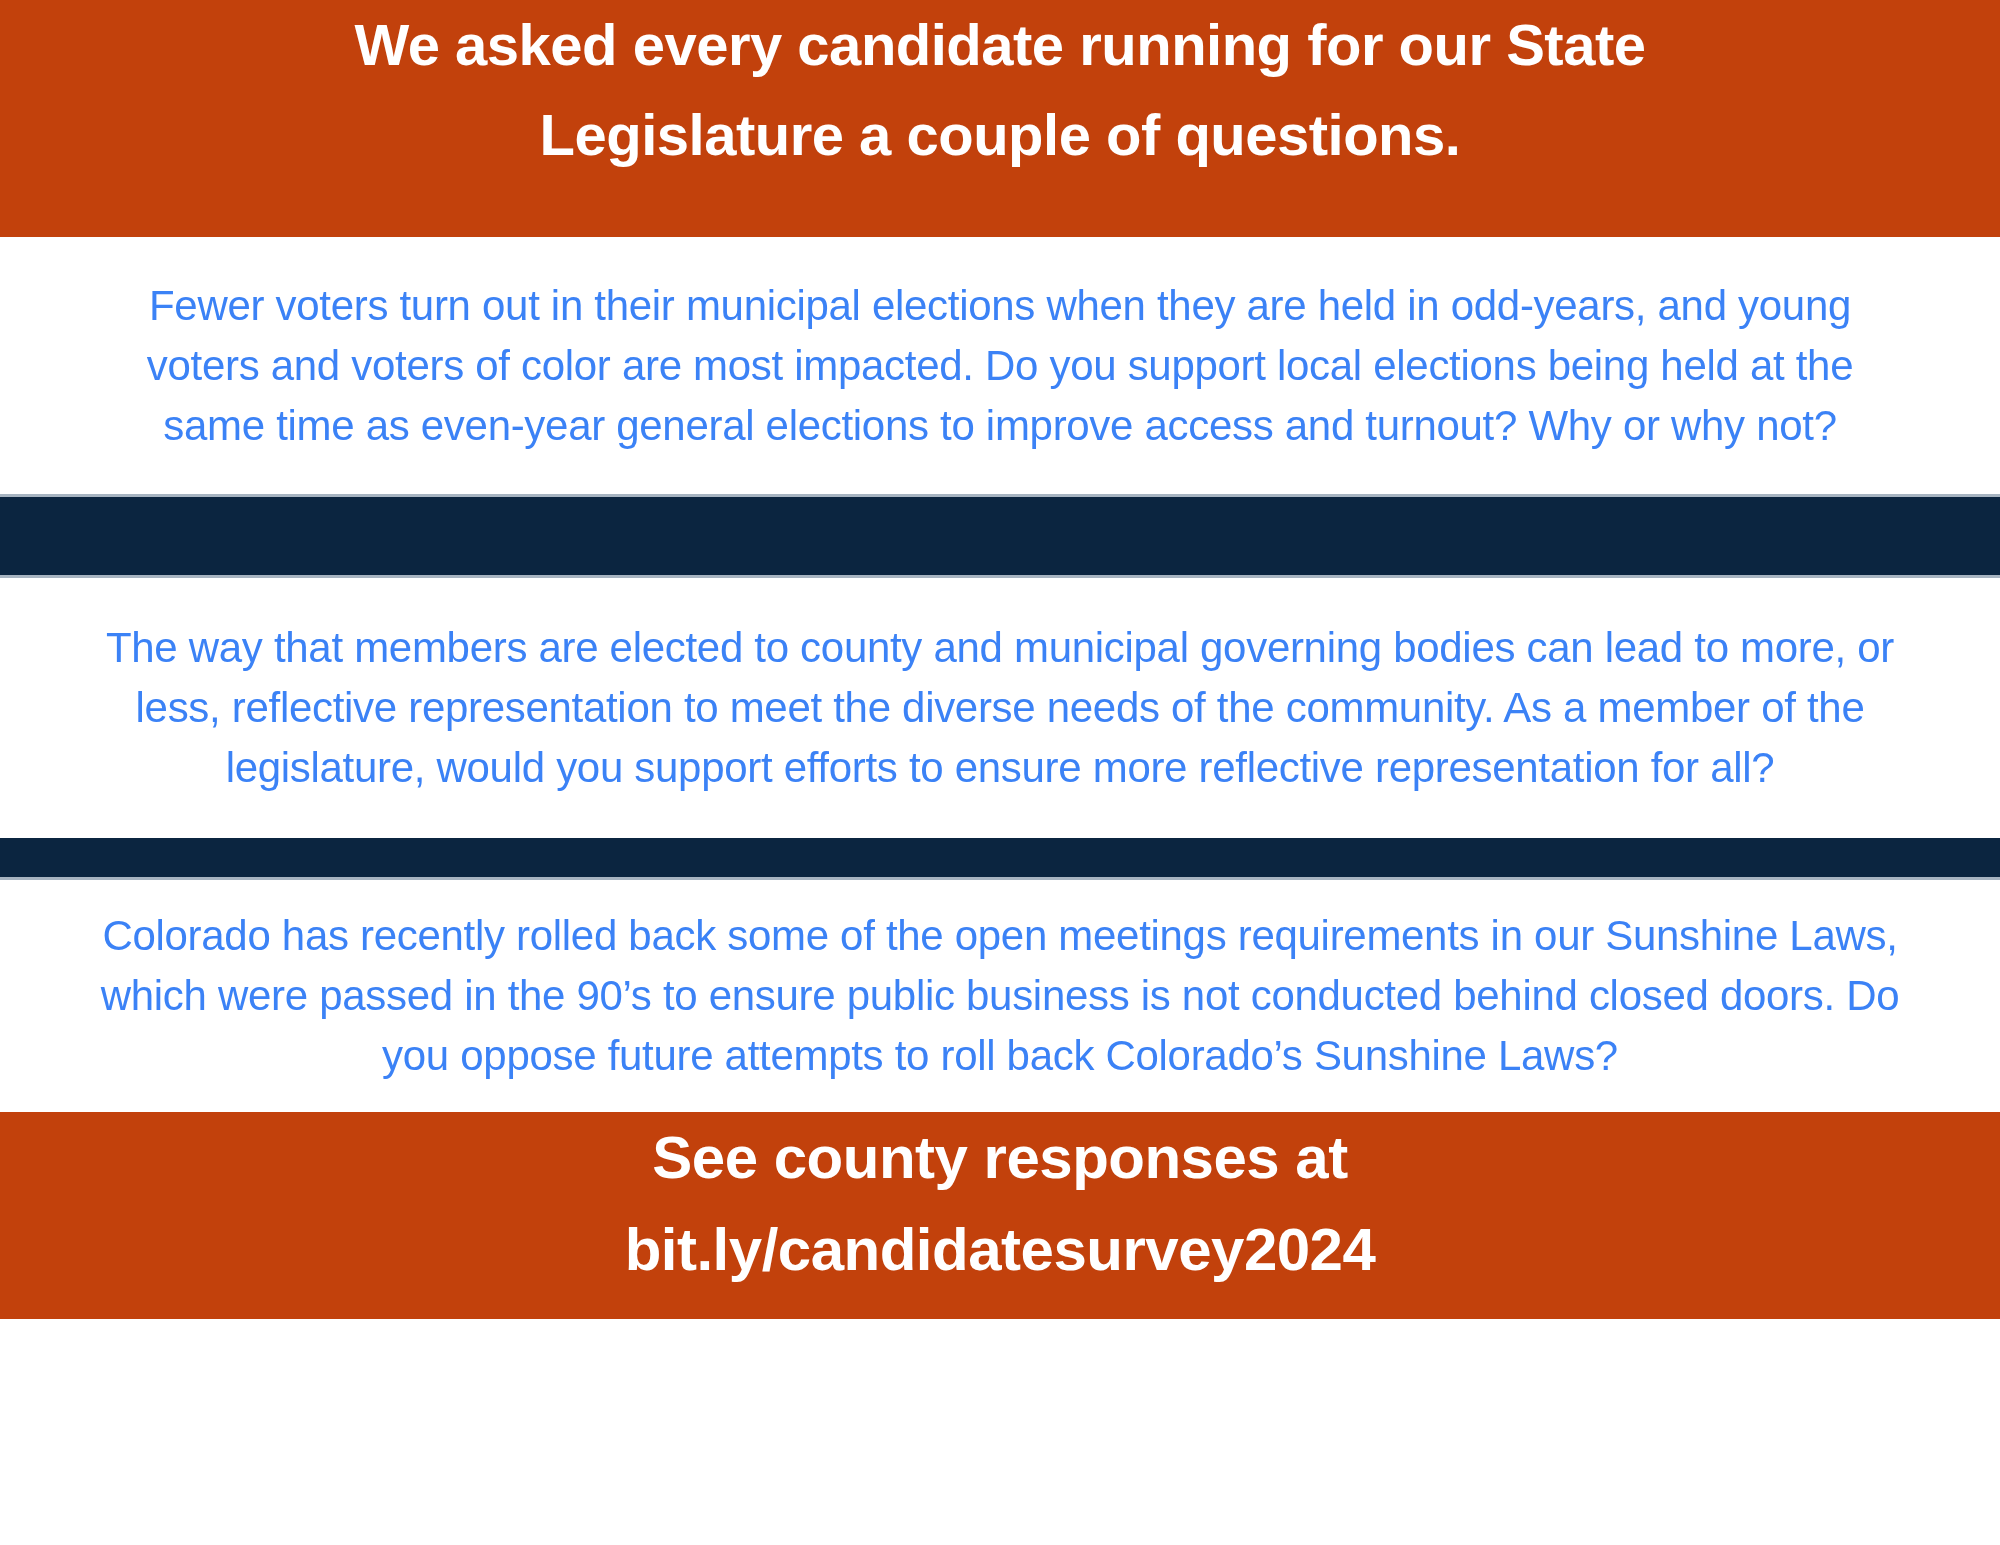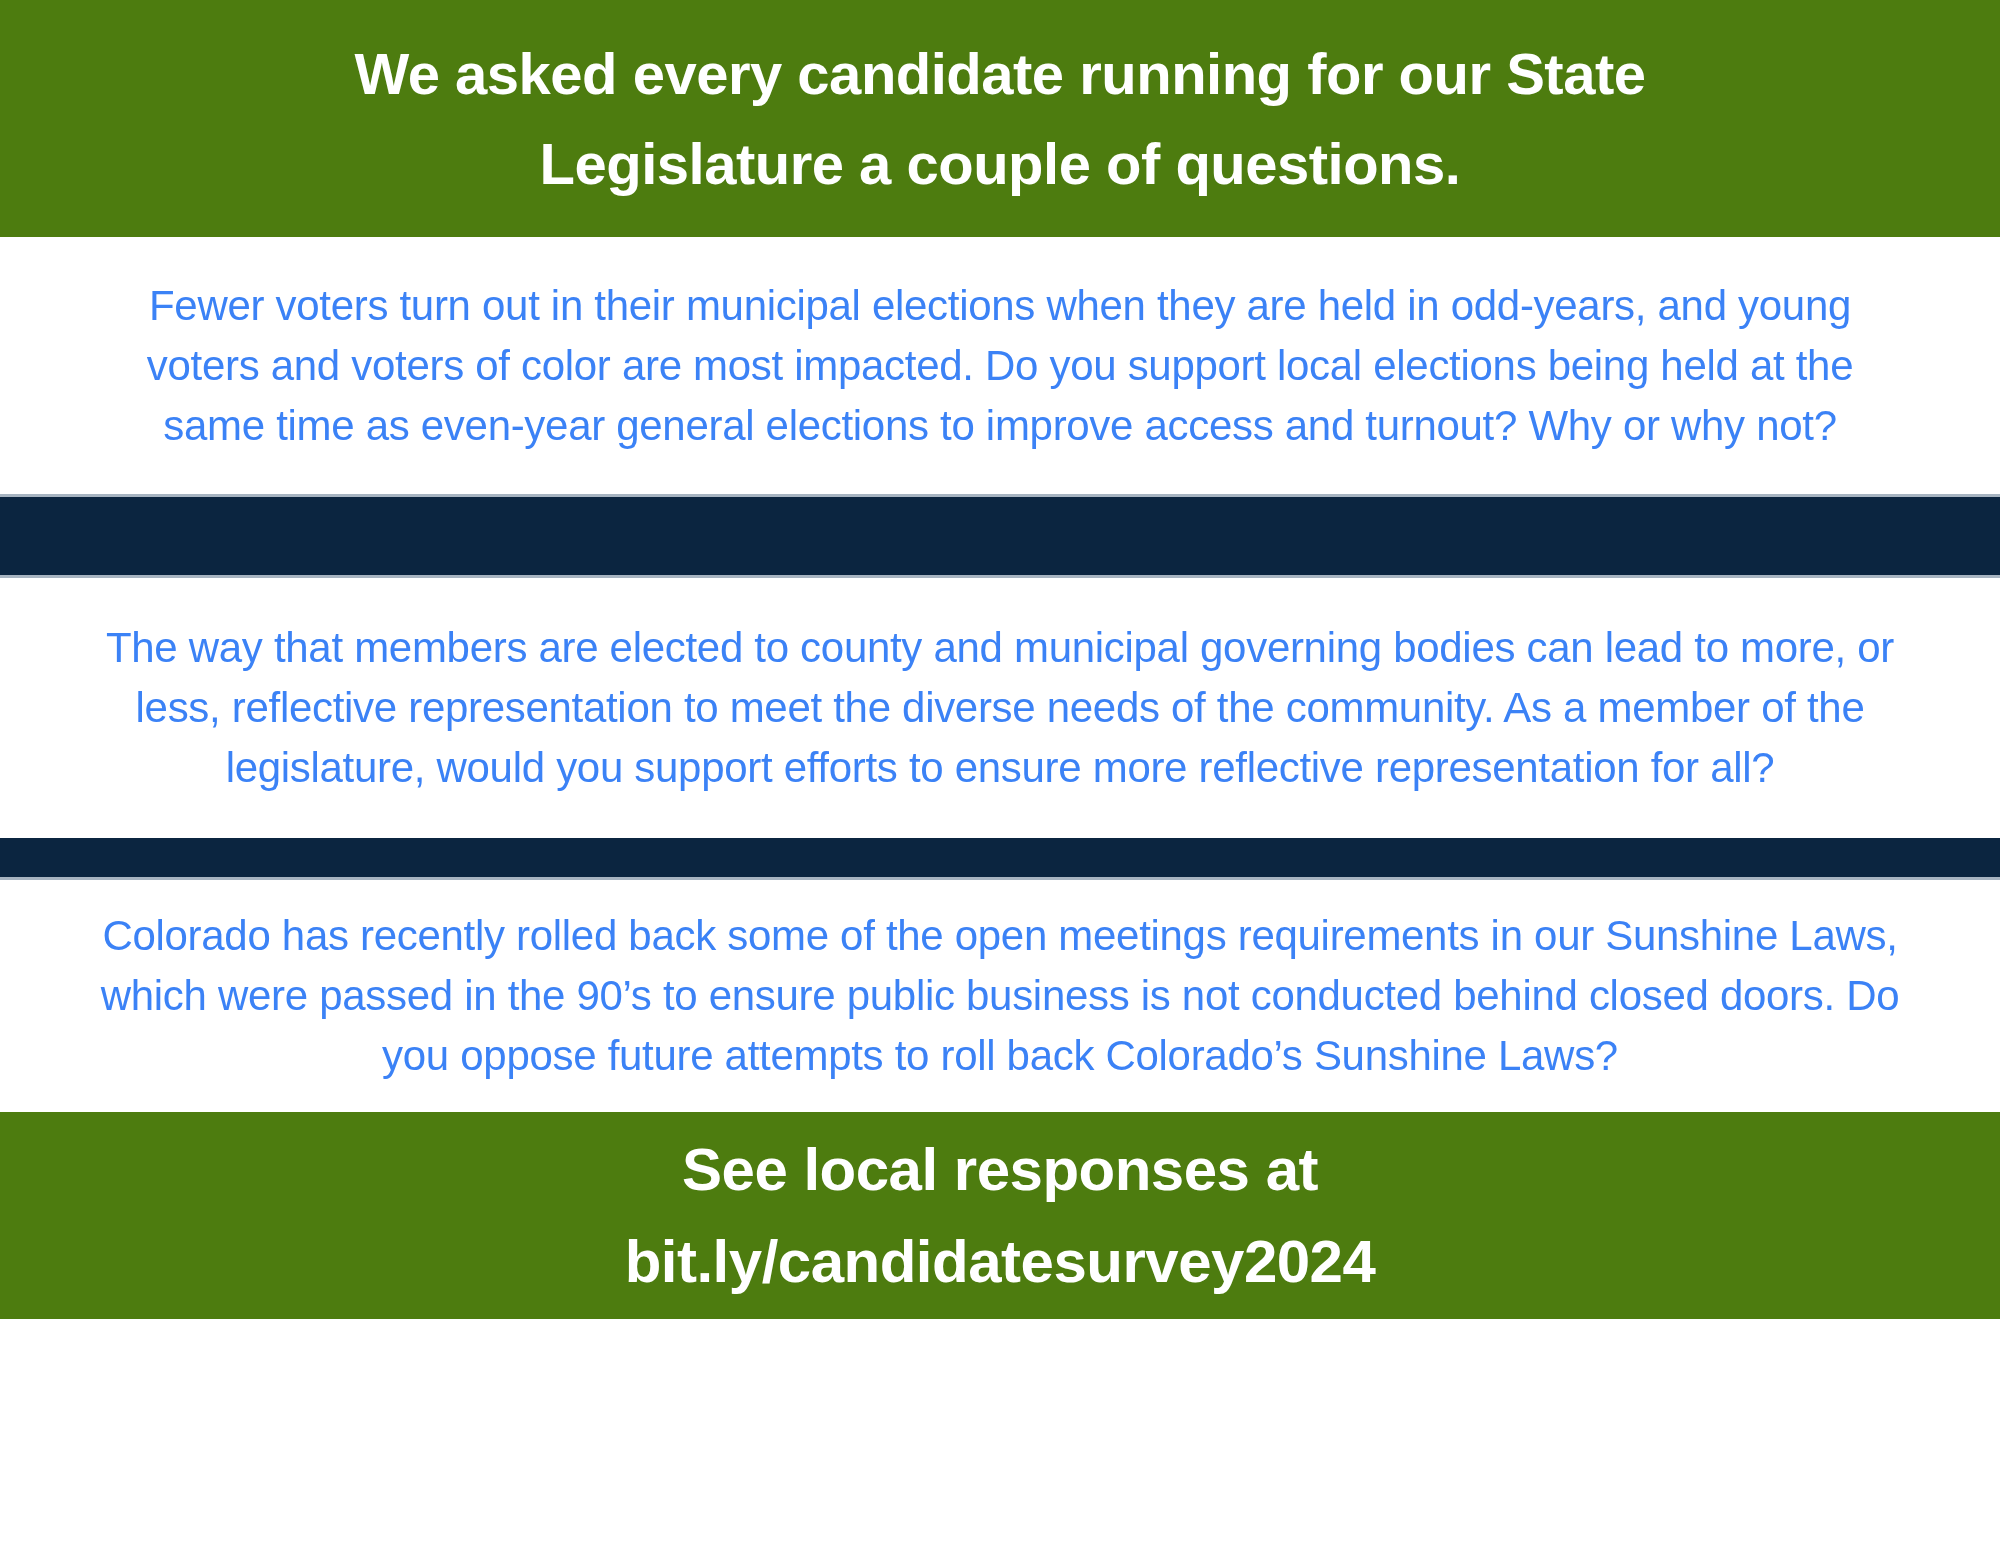--- a/index.html
+++ b/index.html
@@ -10,26 +10,25 @@
   }
   .poster {
     width: 2000px;
     height: 1545px;
     display: flex;
     flex-direction: column;
     overflow: hidden;
     background: #ffffff;
   }
   .banner {
-    background: #4d7c0f;
+    background: #c2410c;
     color: #ffffff;
     display: flex;
     flex-direction: column;
     align-items: center;
-    justify-content: center;
     text-align: center;
   }
   .banner--header { height: 237px; }
   .banner--footer { height: 207px; }
   .banner-title {
     font-weight: bold;
     font-size: 58px;
     line-height: 90px;
     max-width: 1480px;
     letter-spacing: -0.5px;
@@ -88,17 +87,17 @@
     <div class="q-text">The way that members are elected to county and municipal governing bodies can lead to more, or less, reflective representation to meet the diverse needs of the community. As a member of the legislature, would you support efforts to ensure more reflective representation for all?</div>
   </div>
 
   <div class="divider divider--edge-bottom"></div>
 
   <div class="q-section q-section--4">
     <div class="q-text">Colorado has recently rolled back some of the open meetings requirements in our Sunshine Laws, which were passed in the 90’s to ensure public business is not conducted behind closed doors. Do you oppose future attempts to roll back Colorado’s Sunshine Laws?</div>
   </div>
 
   <div class="banner banner--footer">
-    <div class="footer-line">See local responses at</div>
+    <div class="footer-line">See county responses at</div>
     <div class="footer-line">bit.ly/candidatesurvey2024</div>
   </div>
 
 </div>
 
 </body></html>

